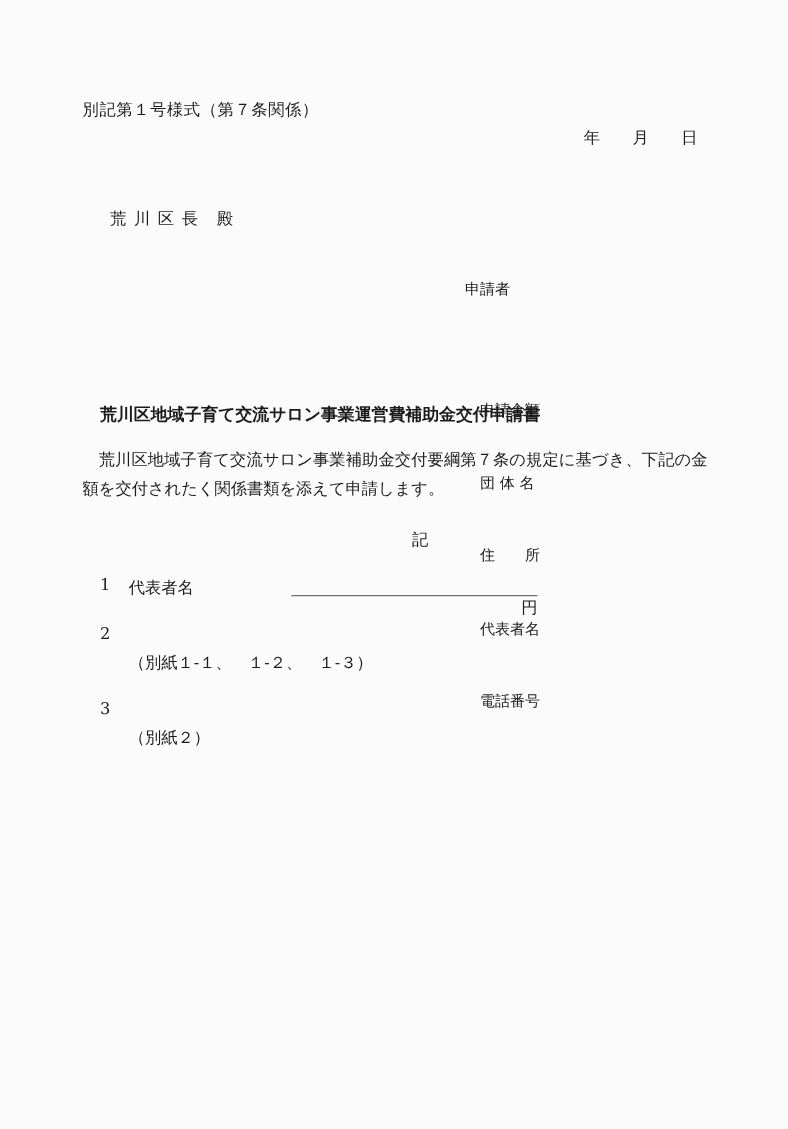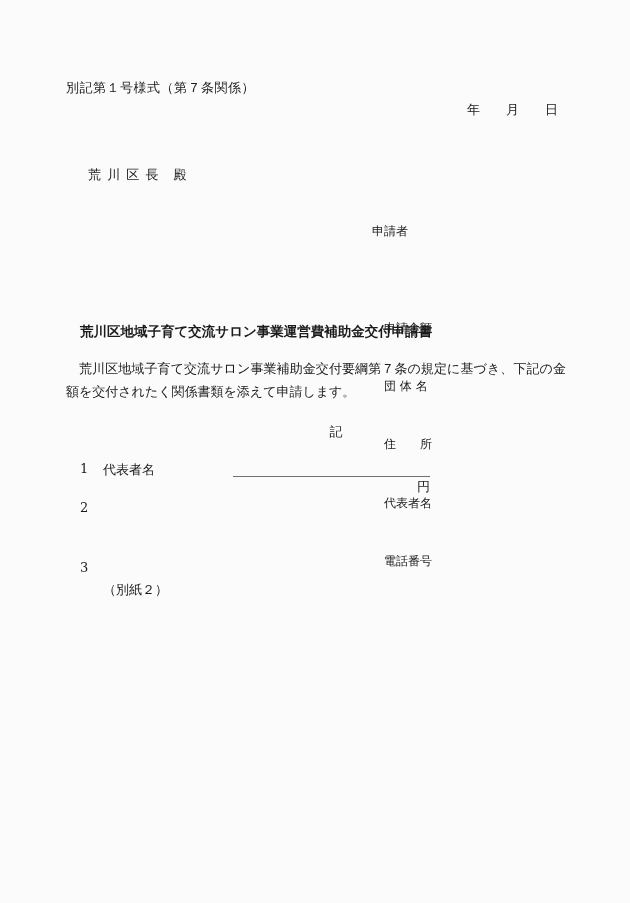--- a/index.html
+++ b/index.html
@@ -84,17 +84,18 @@
 
   <div class="abs ki">記</div>
 
   <div class="abs item-no i1-no">1</div>
   <div class="abs i1-label">代表者名</div>
   <div class="abs amount-blank">
     <span>円</span>
   </div>
 
   <div class="abs item-no i2-no">2</div>
+  <div class="abs i2-note">（別紙１-１、　１-２、　１-３）</div>
 
   <div class="abs item-no i3-no">3</div>
   <div class="abs i3-note">（別紙２）</div>
 
 </div>
 
 </body></html>

